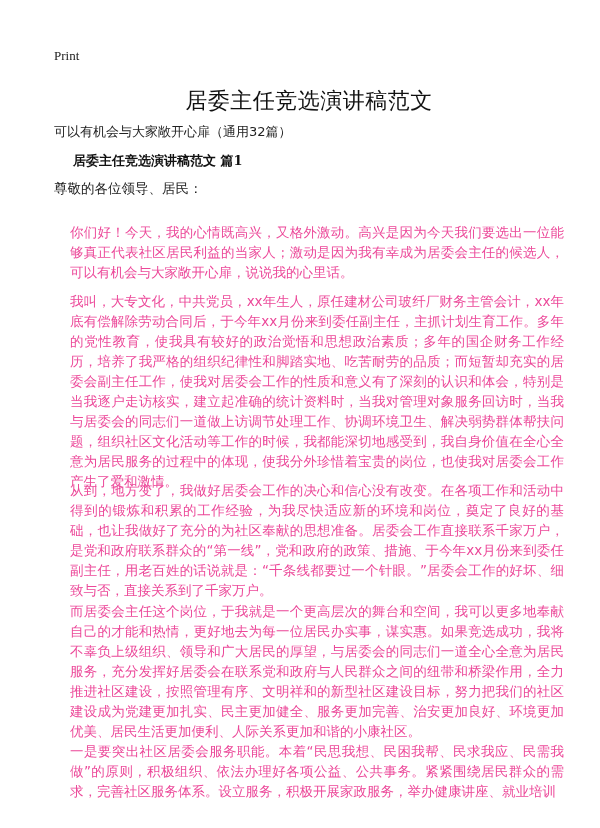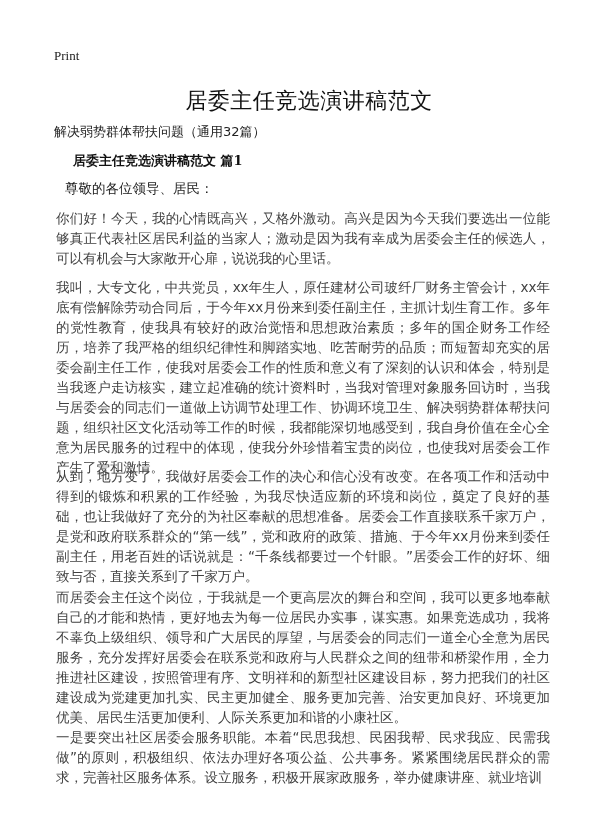--- a/index.html
+++ b/index.html
@@ -2,35 +2,35 @@
 <html><head>
   <meta charset="utf-8">
   <style>
     html, body { margin:0; padding:0; background:#ffffff; }
     body { width:600px; height:828px; overflow:hidden; position:relative; color:#111; font-family:"DejaVu Sans", sans-serif; }
     .page { position:absolute; left:54px; top:0; width:494px; }
     .print { position:absolute; top:48px; left:0; font-family:Liberation Serif, serif; font-size:13px; color:#222; }
     .title { position:absolute; top:78px; left:0; width:494px; text-align:center; font-size:22px; font-weight:normal; letter-spacing:0.5px; margin:8px; color:#111; }
     .subtitle { position:absolute; top:123px; left:0; font-size:13px; color:#222; }
     .section-h { position:absolute; top:152px; left:0; font-size:13px; font-weight:bold; color:#111; font-family:"DejaVu Serif", serif;margin-left:19px; }
-    .greet { position:absolute; top:180px; left:11px; font-size:13.5px; color:#222; }
-    .para { position:absolute; left:0; width:494px; font-size:13.5px; line-height:20px; color:#404040; margin:2px; text-align:justify; word-break:break-all; }
+    .greet { position:absolute; top:180px; left:0; font-size:13.5px; color:#222; }
+    .para { position:absolute; left:0; width:494px; font-size:13.5px; line-height:20px; color:#ec4899; margin:16px; text-align:justify; word-break:break-all; }
     #p1 { top:206px; }
     #p2 { top:275px; }
     #p3 { top:464px; }
     #p4 { top:585px; }
     #p5 { top:725px; }
   </style>
 </head>
 <body>
 
 <div class="page">
   <div class="print">Print</div>
   <h1 class="title">居委主任竞选演讲稿范文</h1>
-  <div class="subtitle">解决弱势群体帮扶问题（通用32篇）</div>
+  <div class="subtitle">可以有机会与大家敞开心扉（通用32篇）</div>
   <div class="section-h">居委主任竞选演讲稿范文 篇1</div>
   <div class="greet">尊敬的各位领导、居民：</div>
   <p class="para" id="p1">你们好！今天，我的心情既高兴，又格外激动。高兴是因为今天我们要选出一位能够真正代表社区居民利益的当家人；激动是因为我有幸成为居委会主任的候选人，可以有机会与大家敞开心扉，说说我的心里话。</p>
   <p class="para" id="p2">我叫，大专文化，中共党员，xx年生人，原任建材公司玻纤厂财务主管会计，xx年底有偿解除劳动合同后，于今年xx月份来到委任副主任，主抓计划生育工作。多年的党性教育，使我具有较好的政治觉悟和思想政治素质；多年的国企财务工作经历，培养了我严格的组织纪律性和脚踏实地、吃苦耐劳的品质；而短暂却充实的居委会副主任工作，使我对居委会工作的性质和意义有了深刻的认识和体会，特别是当我逐户走访核实，建立起准确的统计资料时，当我对管理对象服务回访时，当我与居委会的同志们一道做上访调节处理工作、协调环境卫生、解决弱势群体帮扶问题，组织社区文化活动等工作的时候，我都能深切地感受到，我自身价值在全心全意为居民服务的过程中的体现，使我分外珍惜着宝贵的岗位，也使我对居委会工作产生了爱和激情。</p>
   <p class="para" id="p3">从到，地方变了，我做好居委会工作的决心和信心没有改变。在各项工作和活动中得到的锻炼和积累的工作经验，为我尽快适应新的环境和岗位，奠定了良好的基础，也让我做好了充分的为社区奉献的思想准备。居委会工作直接联系千家万户，是党和政府联系群众的“第一线”，党和政府的政策、措施、于今年xx月份来到委任副主任，用老百姓的话说就是：“千条线都要过一个针眼。”居委会工作的好坏、细致与否，直接关系到了千家万户。</p>
   <p class="para" id="p4">而居委会主任这个岗位，于我就是一个更高层次的舞台和空间，我可以更多地奉献自己的才能和热情，更好地去为每一位居民办实事，谋实惠。如果竞选成功，我将不辜负上级组织、领导和广大居民的厚望，与居委会的同志们一道全心全意为居民服务，充分发挥好居委会在联系党和政府与人民群众之间的纽带和桥梁作用，全力推进社区建设，按照管理有序、文明祥和的新型社区建设目标，努力把我们的社区建设成为党建更加扎实、民主更加健全、服务更加完善、治安更加良好、环境更加优美、居民生活更加便利、人际关系更加和谐的小康社区。</p>
   <p class="para" id="p5">一是要突出社区居委会服务职能。本着“民思我想、民困我帮、民求我应、民需我做”的原则，积极组织、依法办理好各项公益、公共事务。紧紧围绕居民群众的需求，完善社区服务体系。设立服务，积极开展家政服务，举办健康讲座、就业培训</p>
 </div>
 
 </body></html>

